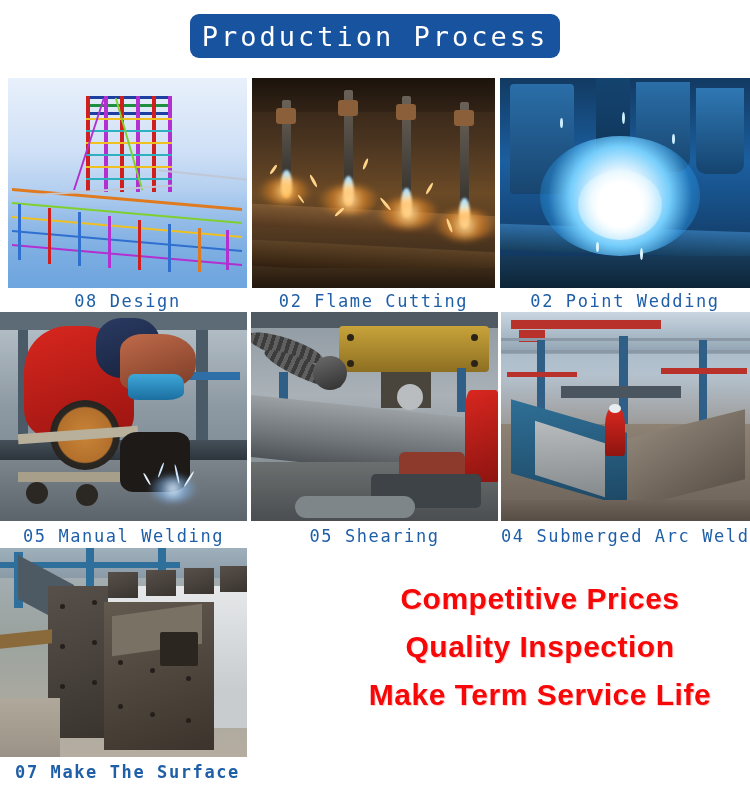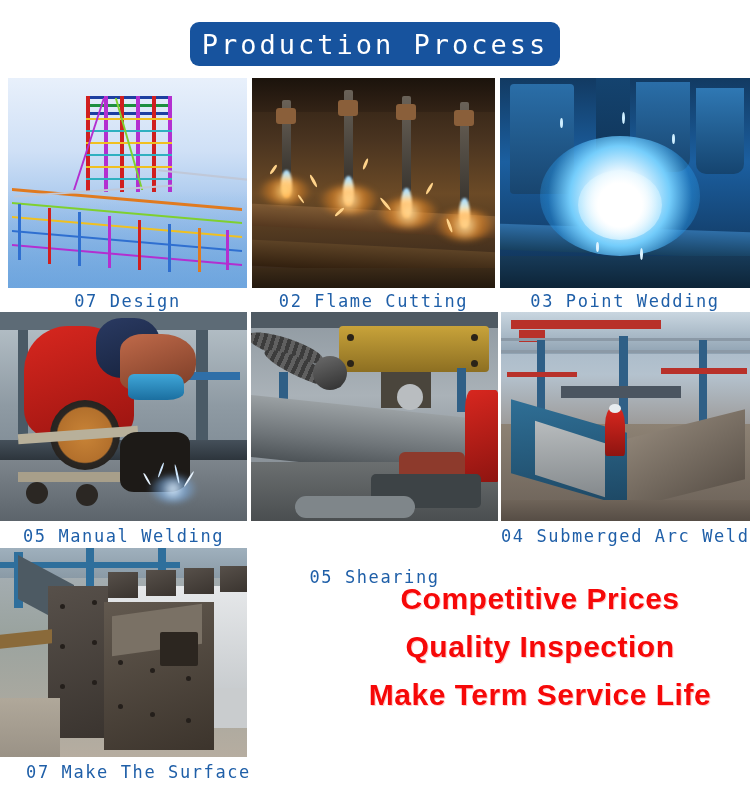--- a/index.html
+++ b/index.html
@@ -8,21 +8,21 @@
     font-family:"DejaVu Sans Mono", monospace;
     overflow:hidden;position:relative;
   }
   .page{position:relative;width:750px;height:797px;background:#fff;}
 
   
   .header-wrap{position:absolute;left:0;top:0;width:750px;height:72px;}
   .banner{
     position:absolute;left:190px;top:14px;width:370px;height:44px;
     background:#17539e;border-radius:9px;
-    display:flex;align-items:center;justify-content:center;margin-top:8px;
+    display:flex;align-items:center;justify-content:center;
   }
   .banner-title{
     color:#ffffff;font-size:27px;letter-spacing:3px;
     font-family:"DejaVu Sans Mono", monospace;white-space:nowrap;
   }
   .cell{position:absolute;overflow:hidden;}
   .photo{position:absolute;left:0;top:0;width:100%;height:100%;overflow:hidden;}
   .caption{
     position:absolute;width:100%;text-align:center;
     color:#1f5fa8;font-size:17px;letter-spacing:1.6px;
@@ -130,21 +130,21 @@
       <div class="beam" style="left:70px;top:134px;width:3px;height:54px;background:#2f6fd0;"></div>
       <div class="beam" style="left:100px;top:138px;width:3px;height:52px;background:#b32fd0;"></div>
       <div class="beam" style="left:130px;top:142px;width:3px;height:50px;background:#d01f1f;"></div>
       <div class="beam" style="left:160px;top:146px;width:3px;height:48px;background:#2f6fd0;"></div>
       <div class="beam" style="left:190px;top:150px;width:3px;height:44px;background:#e07a1f;"></div>
       <div class="beam" style="left:218px;top:152px;width:3px;height:40px;background:#b32fd0;"></div>
       <div class="beam" style="left:6px;top:112px;width:160px;height:2px;background:#c0c8d8;transform:rotate(-4deg);"></div>
       <div class="beam" style="left:150px;top:96px;width:90px;height:2px;background:#c0c8d8;transform:rotate(6deg);"></div>
     </div>
   </div>
-  <div class="caption" style="left:8px;top:291px;width:239px;">07 Design</div>
+  <div class="caption" style="left:8px;top:291px;width:239px;">08 Design</div>
 
   <div class="cell" style="left:252px;top:78px;width:243px;height:210px;">
     <div class="photo flame">
       <div class="plate" style="left:0;top:132px;width:243px;height:22px;transform:skewY(3deg);"></div>
       <div class="plate" style="left:0;top:168px;width:243px;height:26px;background:linear-gradient(180deg,#5d4326,#32200f);transform:skewY(3deg);"></div>
       <div class="plate" style="left:0;top:190px;width:243px;height:24px;background:linear-gradient(180deg,#3b2a18,#1e150c);"></div>
       <div class="bar" style="left:0;top:0;width:243px;height:34px;background:linear-gradient(180deg,#1b130c,#332316);"></div>
 
       <div class="torch" style="left:30px;top:22px;height:74px;"></div>
       <div class="torchhead" style="left:24px;top:30px;"></div>
@@ -188,21 +188,21 @@
       <div class="bar" style="left:0;top:178px;width:250px;height:32px;background:linear-gradient(180deg,#173a58,#0d2437);"></div>
       <div class="arc" style="left:40px;top:58px;width:160px;height:120px;"></div>
       <div class="arc" style="left:78px;top:92px;width:84px;height:70px;background:radial-gradient(circle,#ffffff 0%,#ffffff 40%,rgba(220,245,255,.6) 70%,rgba(120,200,250,0) 100%);"></div>
       <div class="spark" style="left:60px;top:40px;width:3px;height:10px;background:#cfefff;"></div>
       <div class="spark" style="left:122px;top:34px;width:3px;height:12px;background:#cfefff;"></div>
       <div class="spark" style="left:172px;top:56px;width:3px;height:10px;background:#cfefff;"></div>
       <div class="spark" style="left:96px;top:164px;width:3px;height:10px;background:#dff4ff;"></div>
       <div class="spark" style="left:140px;top:170px;width:3px;height:12px;background:#dff4ff;"></div>
     </div>
   </div>
-  <div class="caption" style="left:500px;top:291px;width:250px;">03 Point Wedding</div>
+  <div class="caption" style="left:500px;top:291px;width:250px;">02 Point Wedding</div>
 
   <div class="cell" style="left:0;top:312px;width:247px;height:209px;">
     <div class="photo manual">
       <div class="bar" style="left:0;top:0;width:247px;height:18px;background:#5d6b76;"></div>
       <div class="bar" style="left:18px;top:18px;width:10px;height:110px;background:#4a5a66;"></div>
       <div class="bar" style="left:196px;top:18px;width:12px;height:118px;background:#4a5a66;"></div>
       <div class="bar" style="left:150px;top:60px;width:90px;height:8px;background:#2f6fa8;"></div>
       <div class="bar" style="left:0;top:128px;width:247px;height:20px;background:linear-gradient(180deg,#45505a,#2d353c);"></div>
       <div class="bar" style="left:0;top:148px;width:247px;height:61px;background:linear-gradient(180deg,#7d858c,#5c646b);"></div>
       <div class="worker-red" style="left:24px;top:14px;width:110px;height:112px;"></div>
@@ -240,21 +240,21 @@
       <div class="col-blue" style="left:28px;top:60px;width:9px;height:46px;background:#2f5f86;"></div>
       <div class="col-blue" style="left:206px;top:56px;width:9px;height:44px;background:#2f5f86;"></div>
       <div class="steelbeam" style="left:0;top:96px;width:247px;height:62px;transform:skewY(6deg);"></div>
       <div class="bar" style="left:0;top:150px;width:247px;height:59px;background:linear-gradient(180deg,#6b6f70,#4a4e50);"></div>
       <div class="worker-red" style="left:214px;top:78px;width:34px;height:92px;background:linear-gradient(160deg,#d8271f,#8e1410);border-radius:20% 10% 6% 6%;"></div>
       <div class="bar" style="left:148px;top:140px;width:66px;height:32px;background:#8d3a2c;border-radius:6px;"></div>
       <div class="bar" style="left:120px;top:162px;width:110px;height:34px;background:#3d4346;border-radius:5px;"></div>
       <div class="bar" style="left:44px;top:184px;width:120px;height:22px;background:#7f868a;border-radius:11px;"></div>
     </div>
   </div>
-  <div class="caption" style="left:251px;top:526px;width:247px;margin-top:41px;">05 Shearing</div>
+  <div class="caption" style="left:251px;top:526px;width:247px;">05 Shearing</div>
 
   <div class="cell" style="left:501px;top:312px;width:249px;height:209px;">
     <div class="photo shop">
       <div class="roof" style="left:0;top:0;width:249px;height:42px;"></div>
       <div class="crane-red" style="left:10px;top:8px;width:150px;height:9px;"></div>
       <div class="crane-red" style="left:18px;top:18px;width:26px;height:12px;"></div>
       <div class="bar" style="left:0;top:26px;width:249px;height:3px;background:#8b99a6;"></div>
       <div class="bar" style="left:0;top:38px;width:249px;height:3px;background:#8b99a6;"></div>
       <div class="col-blue" style="left:36px;top:28px;width:8px;height:84px;"></div>
       <div class="col-blue" style="left:118px;top:24px;width:9px;height:92px;"></div>
@@ -300,21 +300,21 @@
       <div class="bolt" style="left:150px;top:120px;"></div>
       <div class="bolt" style="left:118px;top:156px;"></div>
       <div class="bolt" style="left:150px;top:164px;"></div>
       <div class="bolt" style="left:186px;top:128px;"></div>
       <div class="bolt" style="left:186px;top:170px;"></div>
       <div class="bar" style="left:0;top:150px;width:60px;height:59px;background:linear-gradient(180deg,#b0a89a,#9a9286);"></div>
       <div class="bar" style="left:0;top:84px;width:52px;height:14px;background:#8a6a3a;transform:skewY(-6deg);"></div>
       <div class="bar" style="left:214px;top:140px;width:33px;height:40px;background:#c9ccce;"></div>
     </div>
   </div>
-  <div class="caption" style="left:15px;top:762px;width:247px;">07 Make The Surface</div>
+  <div class="caption" style="left:4px;top:762px;width:247px;font-weight:bold;">07 Make The Surface</div>
 
   <div class="promo">
     <div class="promo-line">Competitive Prices</div>
     <div class="promo-line">Quality Inspection</div>
     <div class="promo-line">Make Term Service Life</div>
   </div>
 
 </div>
 
 </body></html>

